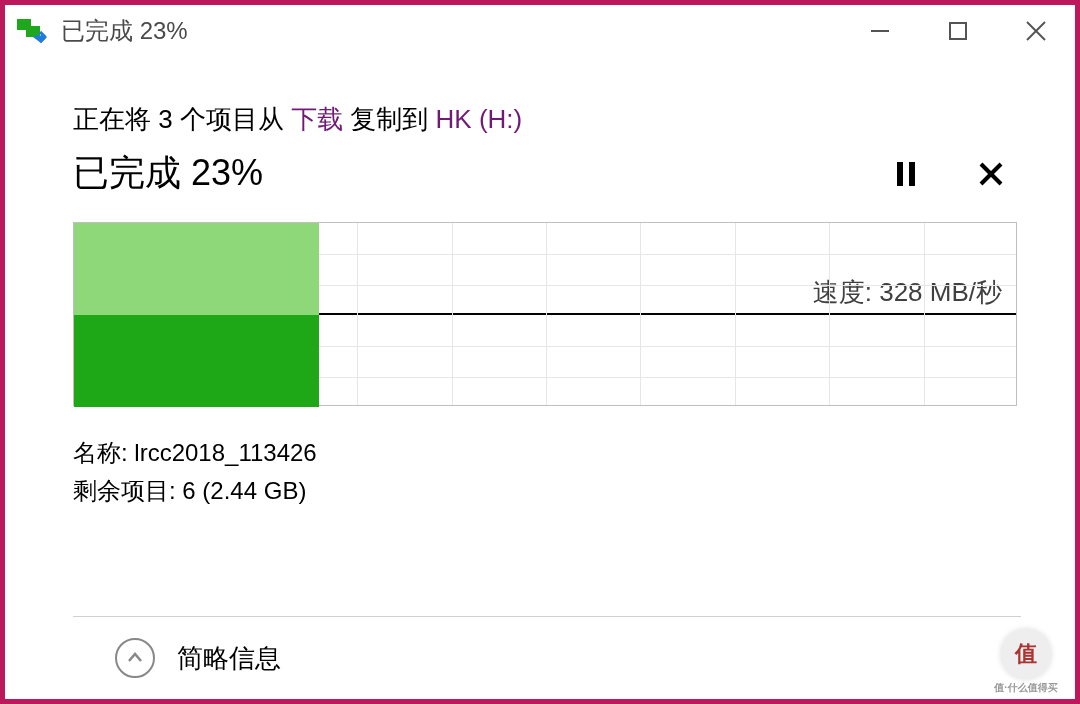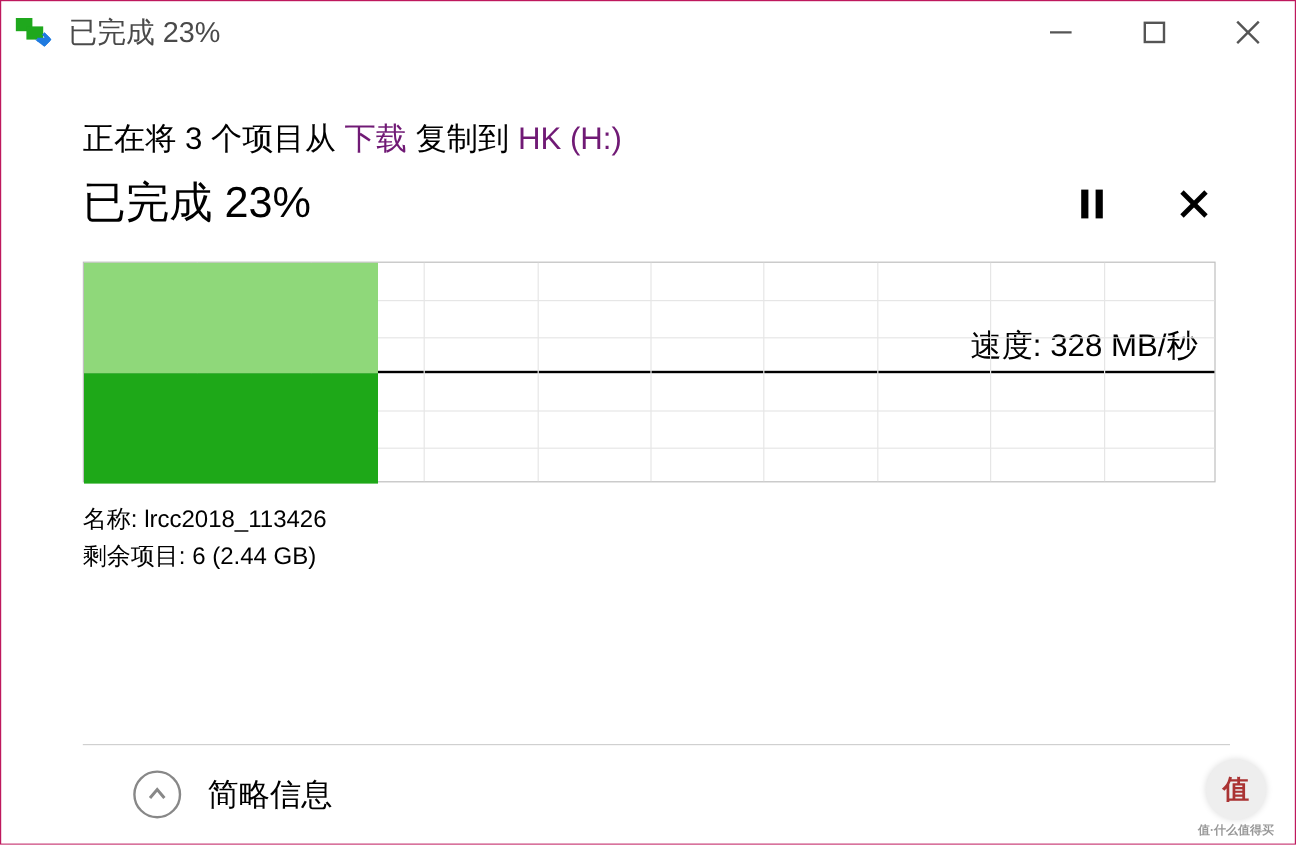--- a/index.html
+++ b/index.html
@@ -5,21 +5,21 @@
     * { box-sizing: border-box; margin: 0; padding: 0; }
     html, body {
       width: 1080px; height: 704px;
       font-family: "Microsoft YaHei", "Segoe UI", Arial, sans-serif;
       background: #fff;
       color: #000;
       overflow: hidden;
     }
     .window {
       width: 1080px; height: 704px;
-      border: 1px solid #be185d;
+      border: 5px solid #be185d;
       display: flex; flex-direction: column;
       position: relative;
     }
     
     .titlebar {
       height: 52px;
       display: flex; align-items: center;
       padding-left: 12px;
     }
     .titlebar .icon {
@@ -80,29 +80,29 @@
       background:#000; top: 50%; transform: translateY(-1px);
     }
     .fill-top {
       position: absolute; left:0; top:0; background:#8fd87a;
     }
     .fill-bot {
       position: absolute; left:0; background:#1ea818;
     }
     .speed-label {
       position: absolute; right: 14px;
-      font-size: 26px; color:#000000;
+      font-size: 26px; color:#404040;
       transform: translateY(-100%);
       padding-bottom: 4px;
     }
 
     
     .details {
-      margin-top: 16px;
-      font-size: 20px; line-height: 1.55;
+      margin-top: 28px;
+      font-size: 24px; line-height: 1.55;
     }
 
     
     .divider {
       height:1px; background:#d0d0d0;
       margin: 0; width: 100%;
     }
     .footer {
       margin-top: auto;
     }

